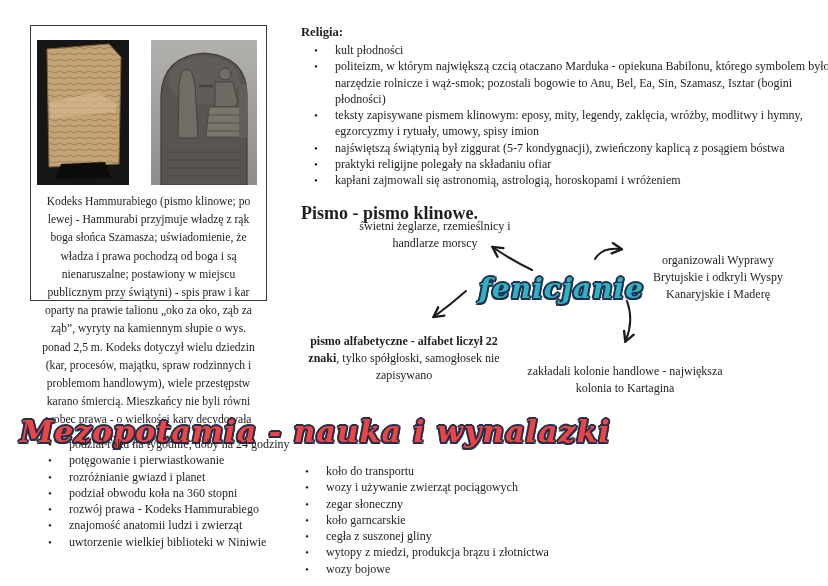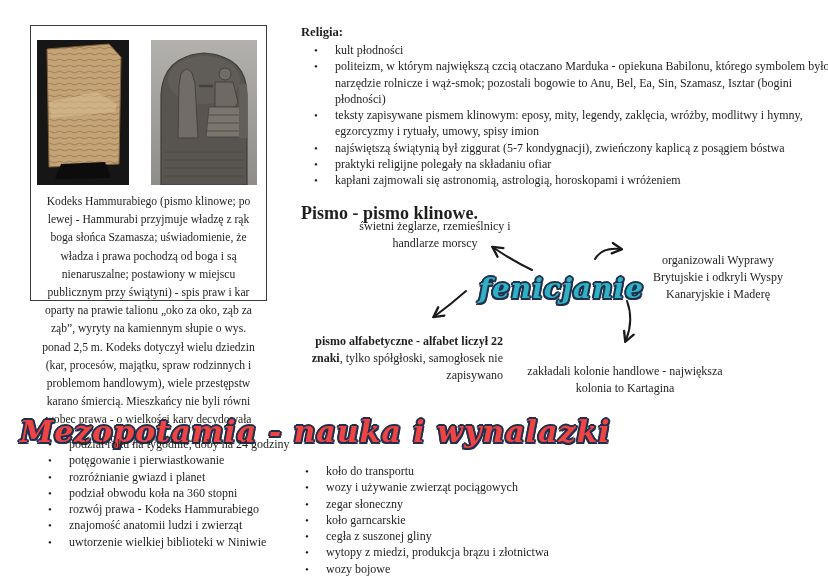--- a/index.html
+++ b/index.html
@@ -18,21 +18,21 @@
   .religion h3{margin:0;font-size:12.6px;line-height:16px;font-weight:700;}
   ul.bullets{list-style:none;margin:2px 0 0;padding:0;}
   ul.bullets li{position:relative;padding-left:34px;font-size:12px;line-height:16.3px;}
   ul.bullets li::before{content:"•";position:absolute;left:13px;top:0;font-size:11px;}
   .pismo{margin:14px 0 0;font-size:18px;font-weight:700;}
 
   
   .mindmap-node{position:absolute;text-align:center;font-size:12px;line-height:17px;}
   .node-top{left:340px;top:218px;width:190px;}
   .node-right{left:642px;top:252px;width:152px;}
-  .node-bottom-left{left:305px;top:333px;width:198px;text-align:right;}
+  .node-bottom-left{left:305px;top:333px;width:198px;}
   .node-bottom-right{left:525px;top:363px;width:200px;}
   .script-word{position:absolute;left:479px;top:269px;font-family:"DejaVu Serif",serif;
         font-style:italic;font-weight:700;font-size:28px;line-height:40px;letter-spacing:1px;
         color:#2fb3c4;
         text-shadow:2px 0 0 #22304e,-2px 0 0 #22304e,0 2px 0 #22304e,0 -2px 0 #22304e,
                     1.5px 1.5px 0 #22304e,-1.5px -1.5px 0 #22304e,1.5px -1.5px 0 #22304e,-1.5px 1.5px 0 #22304e;}
   .arrows{position:absolute;left:0;top:0;pointer-events:none;}
 
   
   .script-heading{position:absolute;left:20px;top:414px;margin:0;font-family:"DejaVu Serif",serif;

